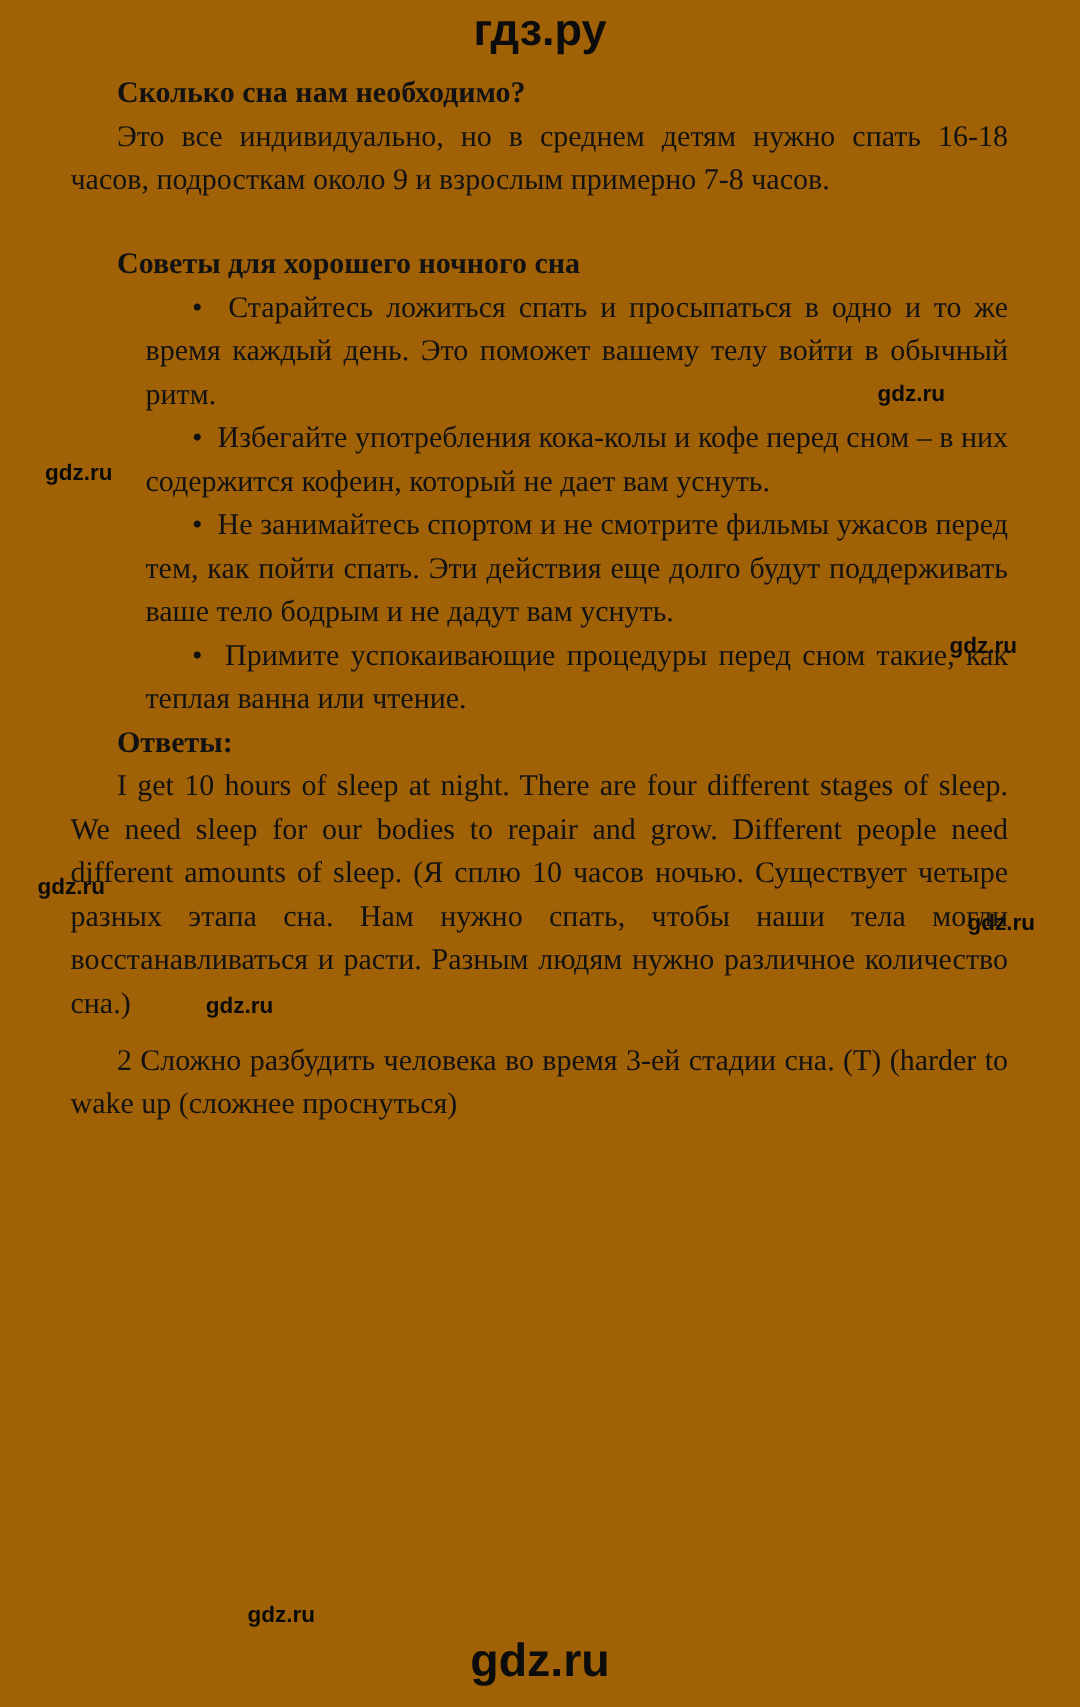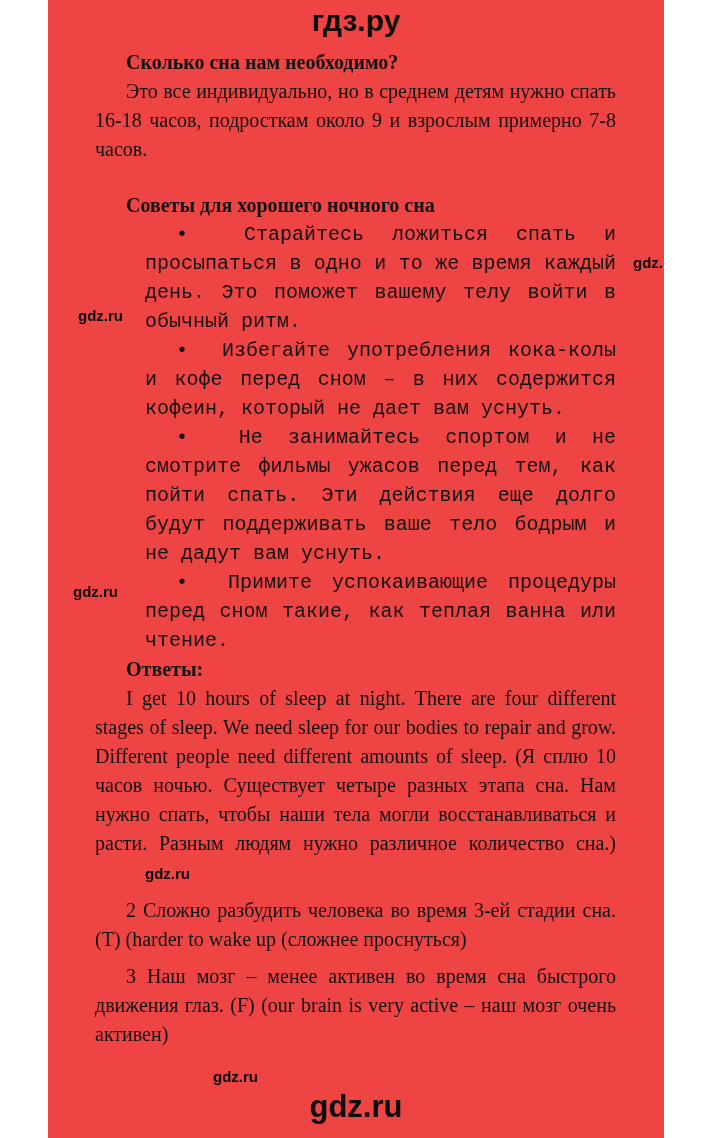--- a/index.html
+++ b/index.html
@@ -1,26 +1,25 @@
 <!DOCTYPE html>
 <html><head>
 <meta charset="utf-8">
 <style>
   html, body { margin: 0; padding: 0; background: #ffffff; }
   .page {
     position: relative;
-    width: 616px;
+    width: 720px;
     height: 1138px;
-    background: #ef4444;
+    background: #a16207;
     color: #121212;
     font-family: "Liberation Serif", serif;
     font-size: 20px;
     line-height: 29px;
     overflow: hidden;
-    margin-left: 48px;
   }
   .content { padding: 0 48px 0 47px; }
 
   .site-header {
     font-family: "Liberation Sans", sans-serif;
     font-weight: bold;
     font-size: 30px;
     line-height: 34px;
     text-align: center;
     padding-top: 4px;
@@ -46,21 +45,20 @@
 
   .bullets {
     list-style: none;
     margin: 0;
     padding: 0 0 0 50px;
   }
   .bullets li {
     text-align: justify;
     text-indent: 31px;
     margin: 0;
-    font-family: Liberation Mono, monospace;
   }
   .bullets li::before { content: "\2022\a0\a0"; }
 
   .wm {
     position: absolute;
     font-family: "Liberation Sans", sans-serif;
     font-weight: bold;
     font-size: 15px;
     line-height: 17px;
     color: #0a0a0a;
@@ -116,21 +114,20 @@
     </ul>
 
     <p class="heading h-otvety">Ответы:</p>
 
     <p class="indent"><span>I get 10 hours of sleep at night. There are four different stages of sleep. We need sleep for our bodies to repair and grow. Different people need different amounts of sleep. (Я сплю 10 часов ночью. Существует четыре разных этапа сна. Нам нужно спать, чтобы наши тела могли восстанавливаться и расти. Разным людям нужно различное количество сна.)</span><span class="wm-inline gap-md">gdz.ru</span></p>
 
 
 
     <p class="indent p-item">2 Сложно разбудить человека во время 3-ей стадии сна. (T)  (harder to wake up (сложнее проснуться)</p>
 
-    <p class="indent p-item">3 Наш мозг – менее активен во время сна быстрого движения глаз. (F) (our brain is very active – наш мозг очень активен)</p>
 
   </div>
 
   <span class="wm" style="left:585px; top:254px;">gdz.ru</span>
   <span class="wm" style="left:30px; top:307px;">gdz.ru</span>
   <span class="wm" style="left:633px; top:422px;">gdz.ru</span>
   <span class="wm" style="left:25px; top:583px;">gdz.ru</span>
   <span class="wm" style="left:645px; top:607px;">gdz.ru</span>
   <span class="wm" style="left:165px; top:1068px;">gdz.ru</span>
 

